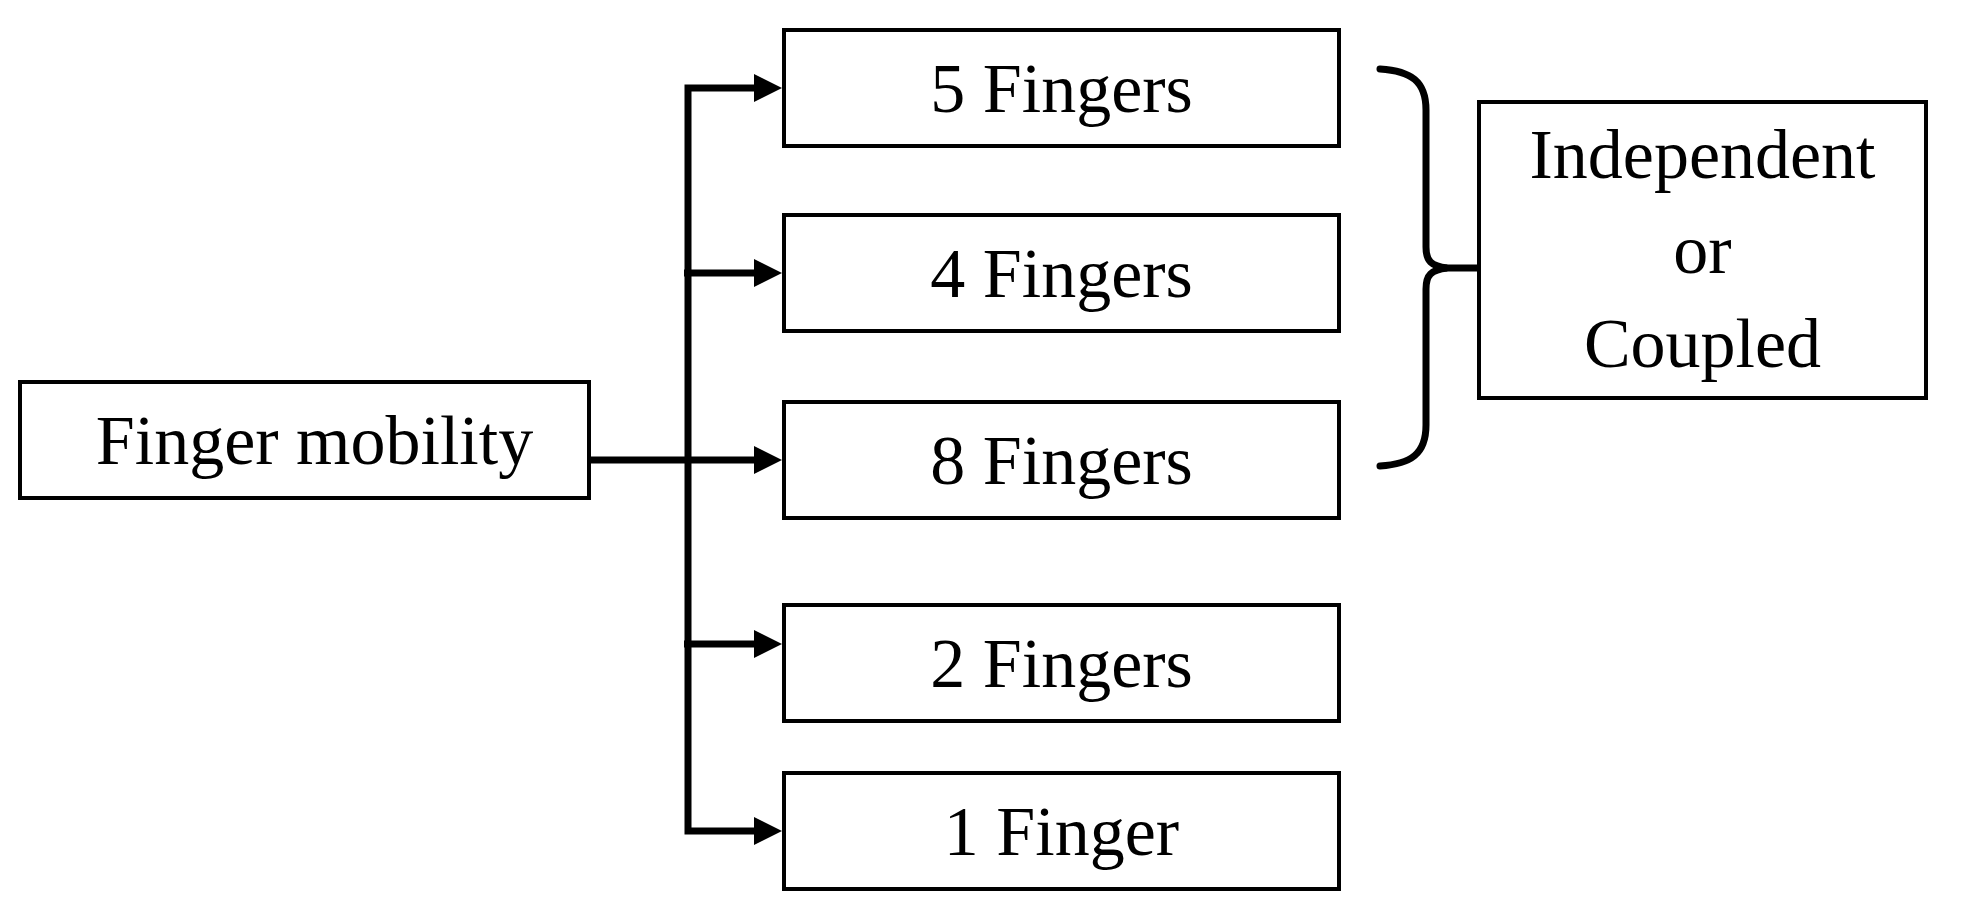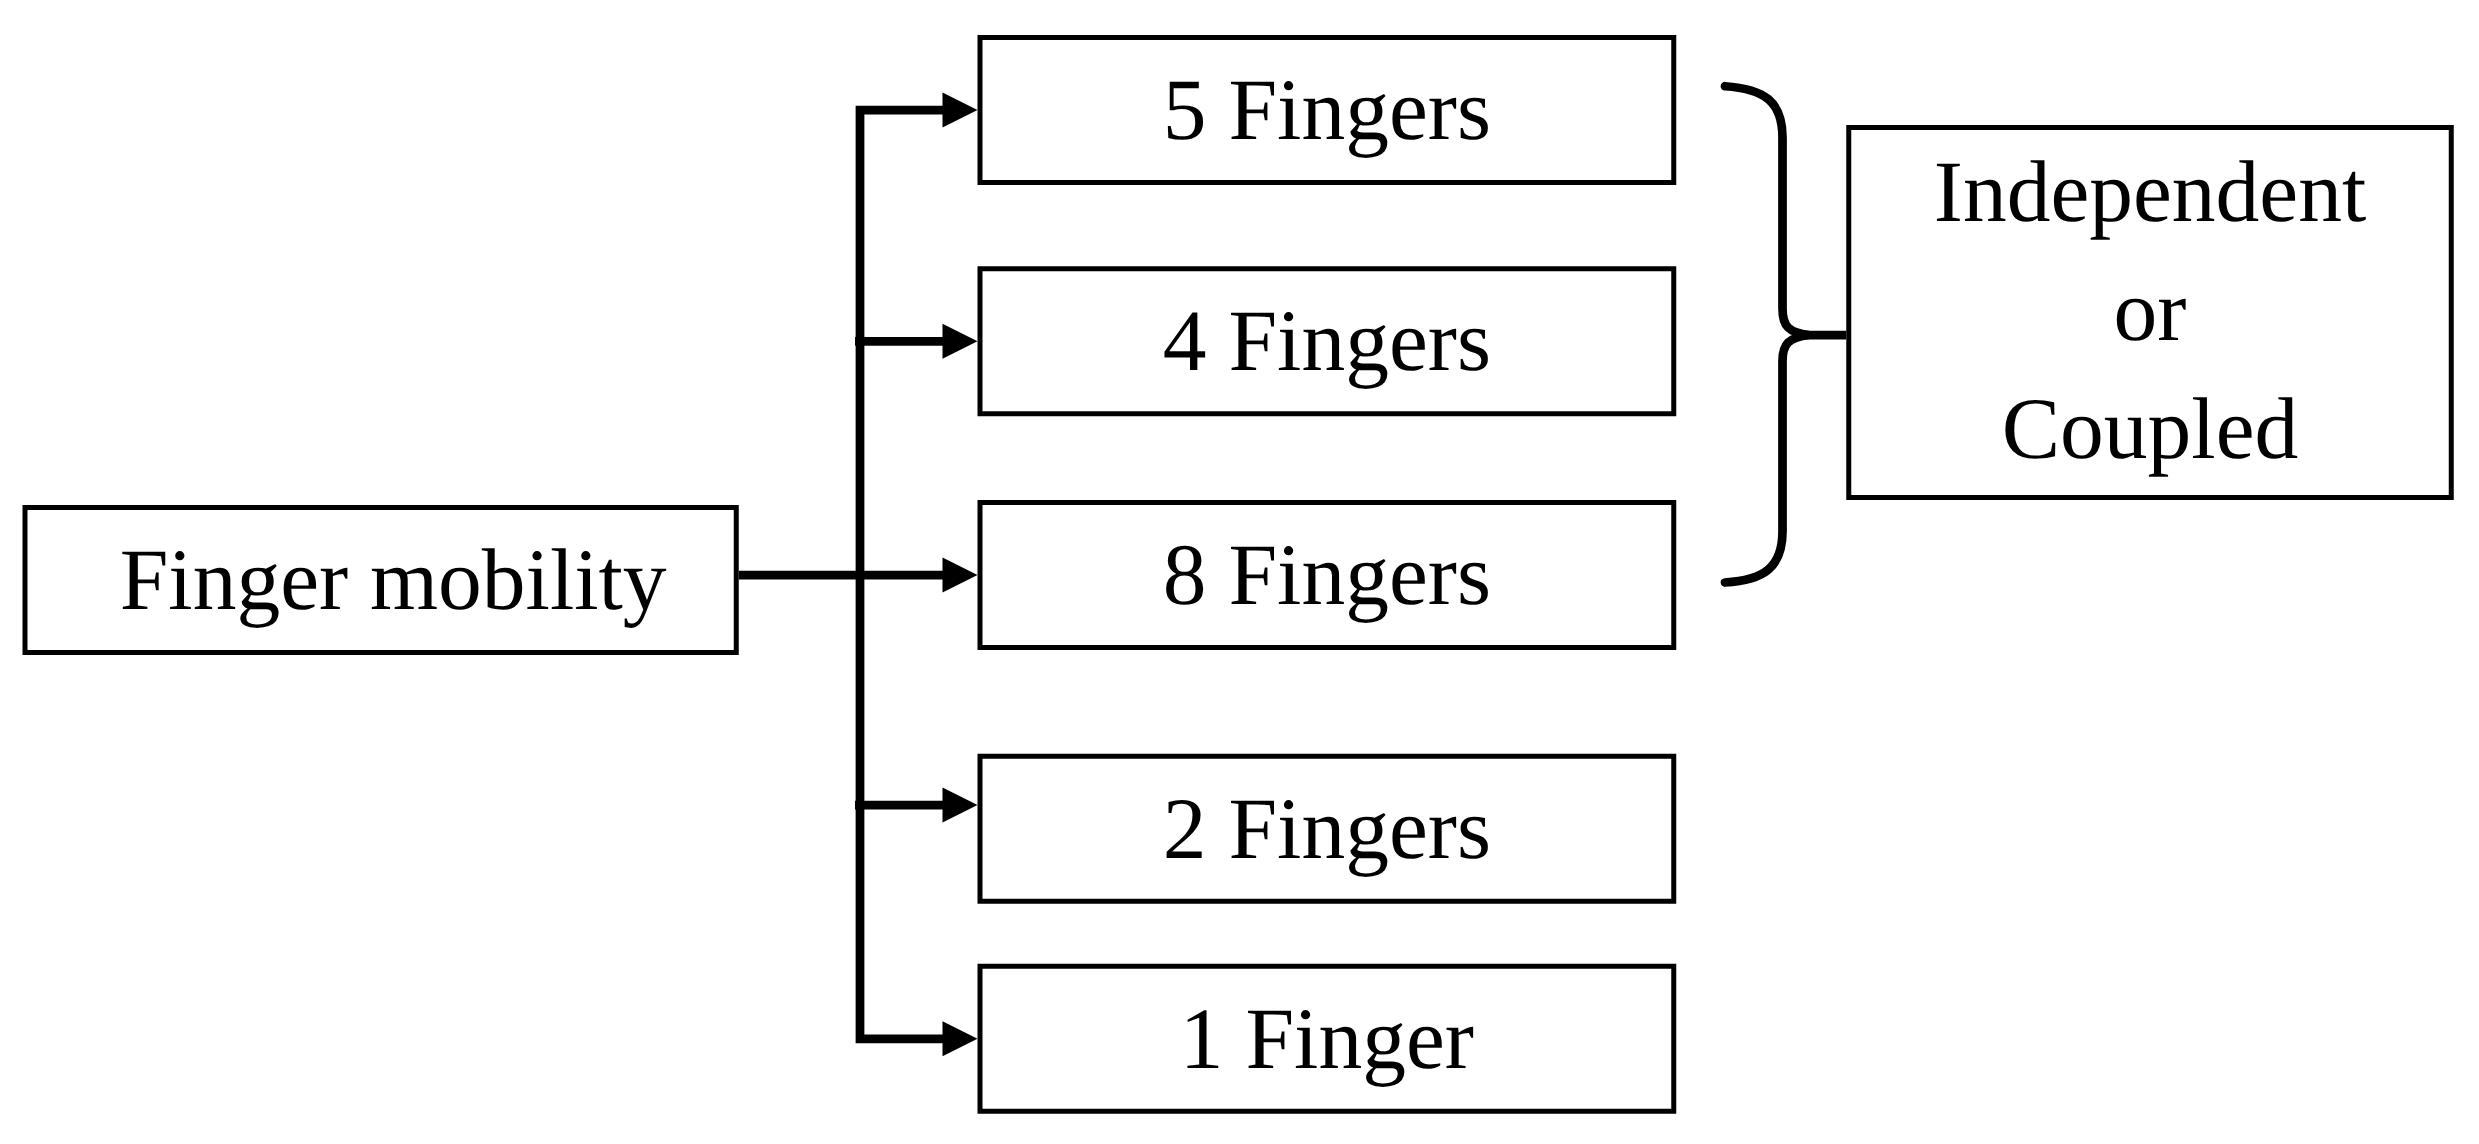--- a/index.html
+++ b/index.html
@@ -32,29 +32,29 @@
     border: 4px solid #000000;
     background: #ffffff;
     display: flex;
     align-items: center;
     justify-content: center;
     text-align: center;
     font-size: 70px;
     line-height: 1.1;
     white-space: nowrap;
   }
-  .box-root     { left: 18px;   top: 404px; width: 573px; height: 120px; padding-left: 20px; }
+  .box-root     { left: 18px;   top: 380px; width: 573px; height: 120px; padding-left: 20px; }
   .box-opt      { left: 782px;  width: 559px; height: 120px; }
   .box-opt-5    { top: 28px;  }
   .box-opt-4    { top: 213px; }
   .box-opt-3    { top: 400px; }
   .box-opt-2    { top: 603px; }
   .box-opt-1    { top: 771px; }
   .box-outcome  {
-    left: 1477px; top: 100px; width: 486px; height: 300px;
+    left: 1477px; top: 100px; width: 451px; height: 300px;
     flex-direction: column;
     line-height: 1.35;
     text-align: center;
   }
   .box-outcome span { display: block; }
 </style>
 </head>
 <body>
 
 <div class="stage">

